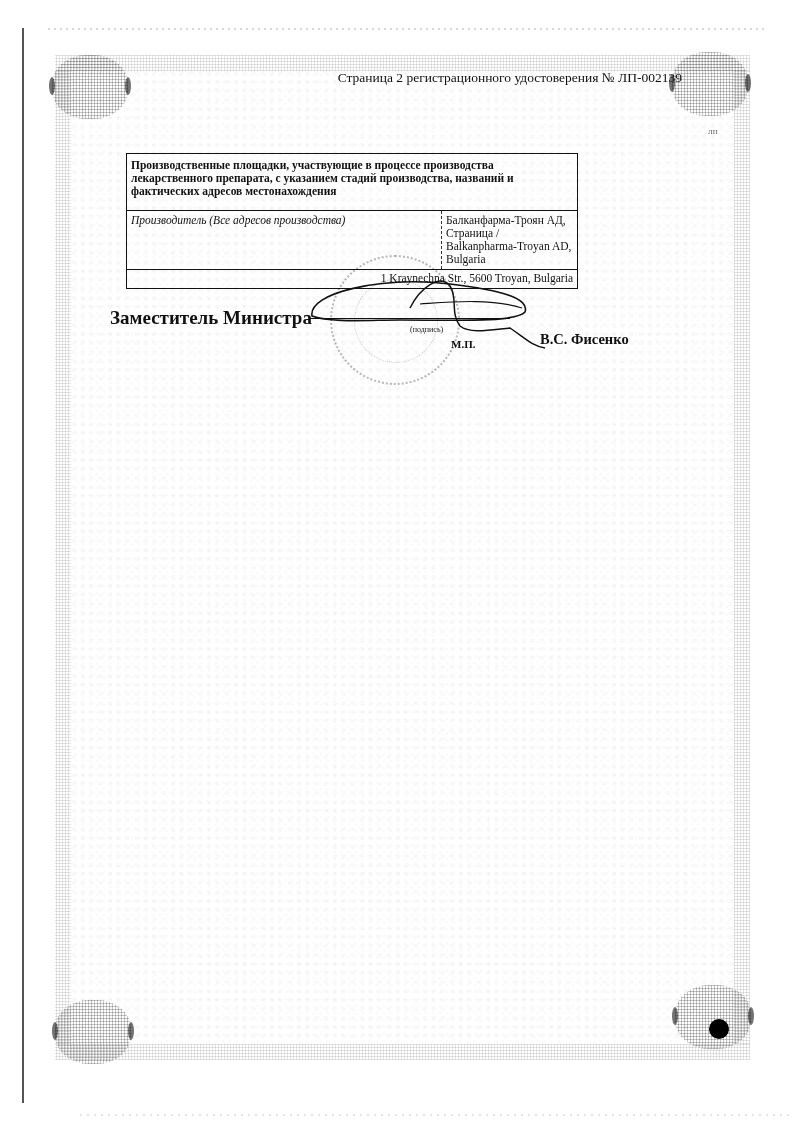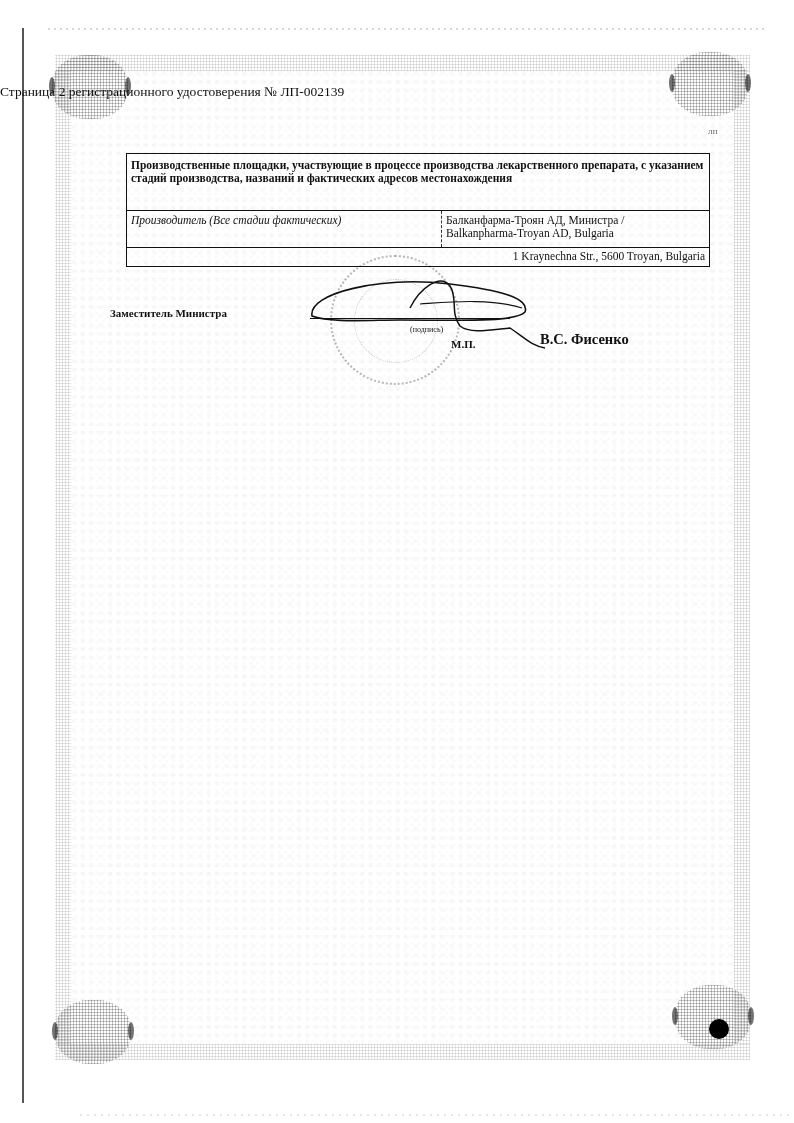--- a/index.html
+++ b/index.html
@@ -108,31 +108,31 @@
       top: 128px;
       font-size: 7px;
       color: #555;
     }
 
     
     .page-header {
       position: absolute;
       left: 0;
       width: 682px;
-      top: 84px;
-      text-align: left;
+      top: 70px;
+      text-align: right;
       font-size: 13.5px;
     }
 
     
     .sites-table {
       position: absolute;
       left: 126px;
       top: 153px;
-      width: 584px;
+      width: 452px;
       border: 1.5px solid #111;
       border-collapse: collapse;
       font-size: 11.5px;
       line-height: 13px;
     }
     .sites-table td {
       border: none;
       padding: 3px 4px;
       vertical-align: top;
     }
@@ -159,21 +159,21 @@
       padding-bottom: 2px;
       text-align: right;
     }
 
     
     .signer-title {
       position: absolute;
       left: 110px;
       top: 307px;
       font-weight: bold;
-      font-size: 11px;
+      font-size: 19px;
     }
     .signer-name {
       position: absolute;
       left: 540px;
       top: 307px;
       font-weight: bold;
       font-size: 14.5px;
       margin-top: 24px;
     }
     .signature-line {
@@ -242,23 +242,23 @@
 <div class="small-mark">ЛП</div>
 
 <div class="page-header">Страница 2 регистрационного удостоверения № ЛП-002139</div>
 
 <table class="sites-table">
   <tbody>
       <tr class="head">
     <td colspan="2">Производственные площадки, участвующие в процессе производства лекарственного препарата, с указанием стадий производства, названий и фактических адресов местонахождения</td>
   </tr>
   <tr class="maker">
-    <td class="stage">Производитель (Все стадии фактических)</td>
+    <td class="stage">Производитель (Все адресов производства)</td>
     <td class="name">
-      <div>Балканфарма-Троян АД, Министра /</div>
+      <div>Балканфарма-Троян АД, Страница /</div>
       <div>Balkanpharma-Troyan AD, Bulgaria</div>
     </td>
   </tr>
   <tr class="addr">
     <td colspan="2">1 Kraynechna Str., 5600 Troyan, Bulgaria</td>
   </tr>
 </tbody>
   </table>
 
 <div class="stamp"></div>

